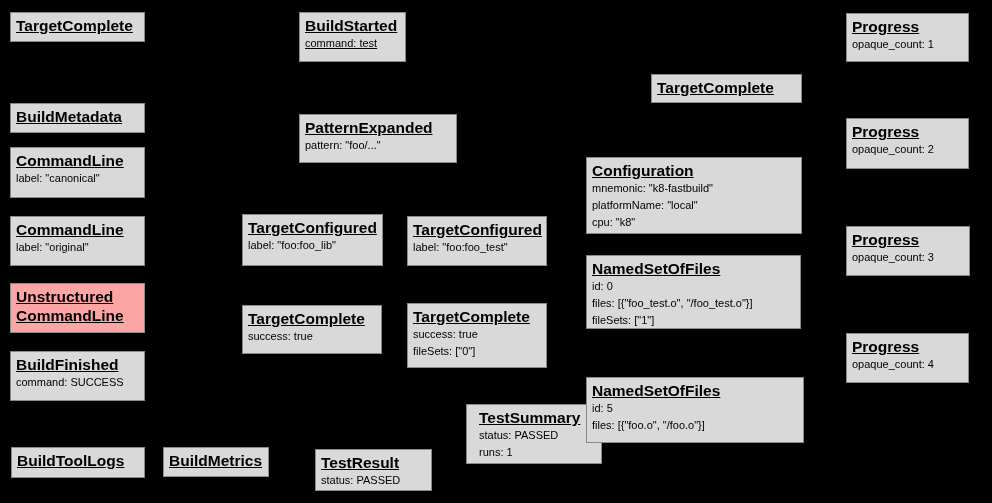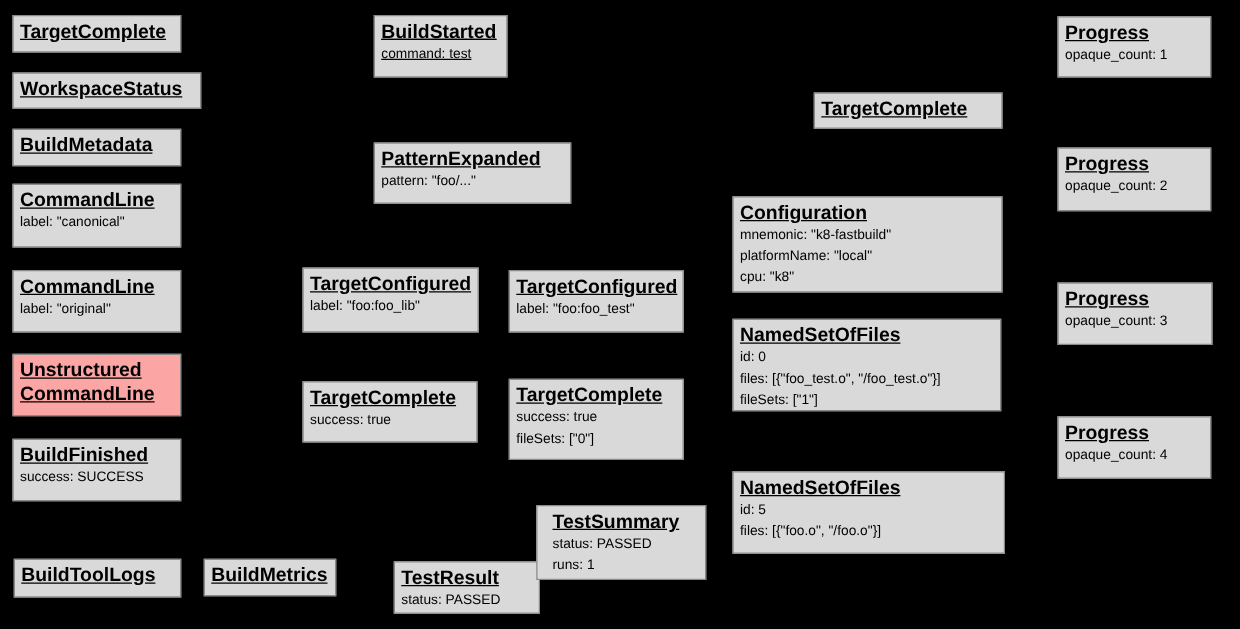--- a/index.html
+++ b/index.html
@@ -39,41 +39,38 @@
     color: #000000;
   }
 </style>
 </head>
 <body>
 
 <div class="canvas" style="background: rgb(0, 0, 0);">
     <div class="node" style="left: 10px; top: 12px; width: 135px; height: 30px; background: rgb(217, 217, 217); border-color: rgb(138, 138, 138); color: rgb(0, 0, 0);">
       <div class="node-title">TargetComplete</div>
     </div>
-    <div class="node" style="left: 10px; top: 58px; width: 151px; height: 29px; background: rgb(217, 217, 217); border-color: rgb(138, 138, 138); color: rgb(0, 0, 0);">
-      <div class="node-title">WorkspaceStatus</div>
-    </div>
     <div class="node" style="left: 10px; top: 103px; width: 135px; height: 30px; background: rgb(217, 217, 217); border-color: rgb(138, 138, 138); color: rgb(0, 0, 0);">
       <div class="node-title">BuildMetadata</div>
     </div>
     <div class="node" style="left: 10px; top: 147px; width: 135px; height: 51px; background: rgb(217, 217, 217); border-color: rgb(138, 138, 138); color: rgb(0, 0, 0);">
       <div class="node-title">CommandLine</div>
       <div class="node-line">label: "canonical"</div>
     </div>
     <div class="node" style="left: 10px; top: 216px; width: 135px; height: 50px; background: rgb(217, 217, 217); border-color: rgb(138, 138, 138); color: rgb(0, 0, 0);">
       <div class="node-title">CommandLine</div>
       <div class="node-line">label: "original"</div>
     </div>
     <div class="node" style="left: 10px; top: 283px; width: 135px; height: 50px; background: #fca5a5; border-color: rgb(138, 138, 138); color: rgb(0, 0, 0);">
       <div class="node-title">Unstructured</div>
       <div class="node-title">CommandLine</div>
     </div>
     <div class="node" style="left: 10px; top: 351px; width: 135px; height: 50px; background: rgb(217, 217, 217); border-color: rgb(138, 138, 138); color: rgb(0, 0, 0);">
       <div class="node-title">BuildFinished</div>
-      <div class="node-line">success: SUCCESS</div>
+      <div class="node-line">command: SUCCESS</div>
     </div>
     <div class="node" style="left: 11px; top: 447px; width: 134px; height: 31px; background: rgb(217, 217, 217); border-color: rgb(138, 138, 138); color: rgb(0, 0, 0);">
       <div class="node-title">BuildToolLogs</div>
     </div>
     <div class="node" style="left: 163px; top: 447px; width: 106px; height: 30px; background: rgb(217, 217, 217); border-color: rgb(138, 138, 138); color: rgb(0, 0, 0);">
       <div class="node-title">BuildMetrics</div>
     </div>
     <div class="node" style="left: 299px; top: 12px; width: 107px; height: 50px; background: rgb(217, 217, 217); border-color: rgb(138, 138, 138); color: rgb(0, 0, 0); text-decoration: underline;">
       <div class="node-title">BuildStarted</div>
       <div class="node-line">command: test</div>
@@ -96,21 +93,21 @@
     </div>
     <div class="node" style="left: 407px; top: 216px; width: 140px; height: 50px; background: rgb(217, 217, 217); border-color: rgb(138, 138, 138); color: rgb(0, 0, 0);">
       <div class="node-title">TargetConfigured</div>
       <div class="node-line">label: "foo:foo_test"</div>
     </div>
     <div class="node" style="left: 407px; top: 303px; width: 140px; height: 65px; background: rgb(217, 217, 217); border-color: rgb(138, 138, 138); color: rgb(0, 0, 0);">
       <div class="node-title">TargetComplete</div>
       <div class="node-line">success: true</div>
       <div class="node-line">fileSets: ["0"]</div>
     </div>
-    <div class="node" style="left: 429px; top: 404px; width: 136px; height: 60px; background: rgb(217, 217, 217); border-color: rgb(138, 138, 138); color: rgb(0, 0, 0); padding-left: 12px;">
+    <div class="node" style="left: 466px; top: 404px; width: 136px; height: 60px; background: rgb(217, 217, 217); border-color: rgb(138, 138, 138); color: rgb(0, 0, 0); padding-left: 12px;">
       <div class="node-title">TestSummary</div>
       <div class="node-line">status: PASSED</div>
       <div class="node-line">runs: 1</div>
     </div>
     <div class="node" style="left: 651px; top: 74px; width: 151px; height: 29px; background: rgb(217, 217, 217); border-color: rgb(138, 138, 138); color: rgb(0, 0, 0);">
       <div class="node-title">TargetComplete</div>
     </div>
     <div class="node" style="left: 586px; top: 157px; width: 216px; height: 77px; background: rgb(217, 217, 217); border-color: rgb(138, 138, 138); color: rgb(0, 0, 0);">
       <div class="node-title">Configuration</div>
       <div class="node-line">mnemonic: "k8-fastbuild"</div>

